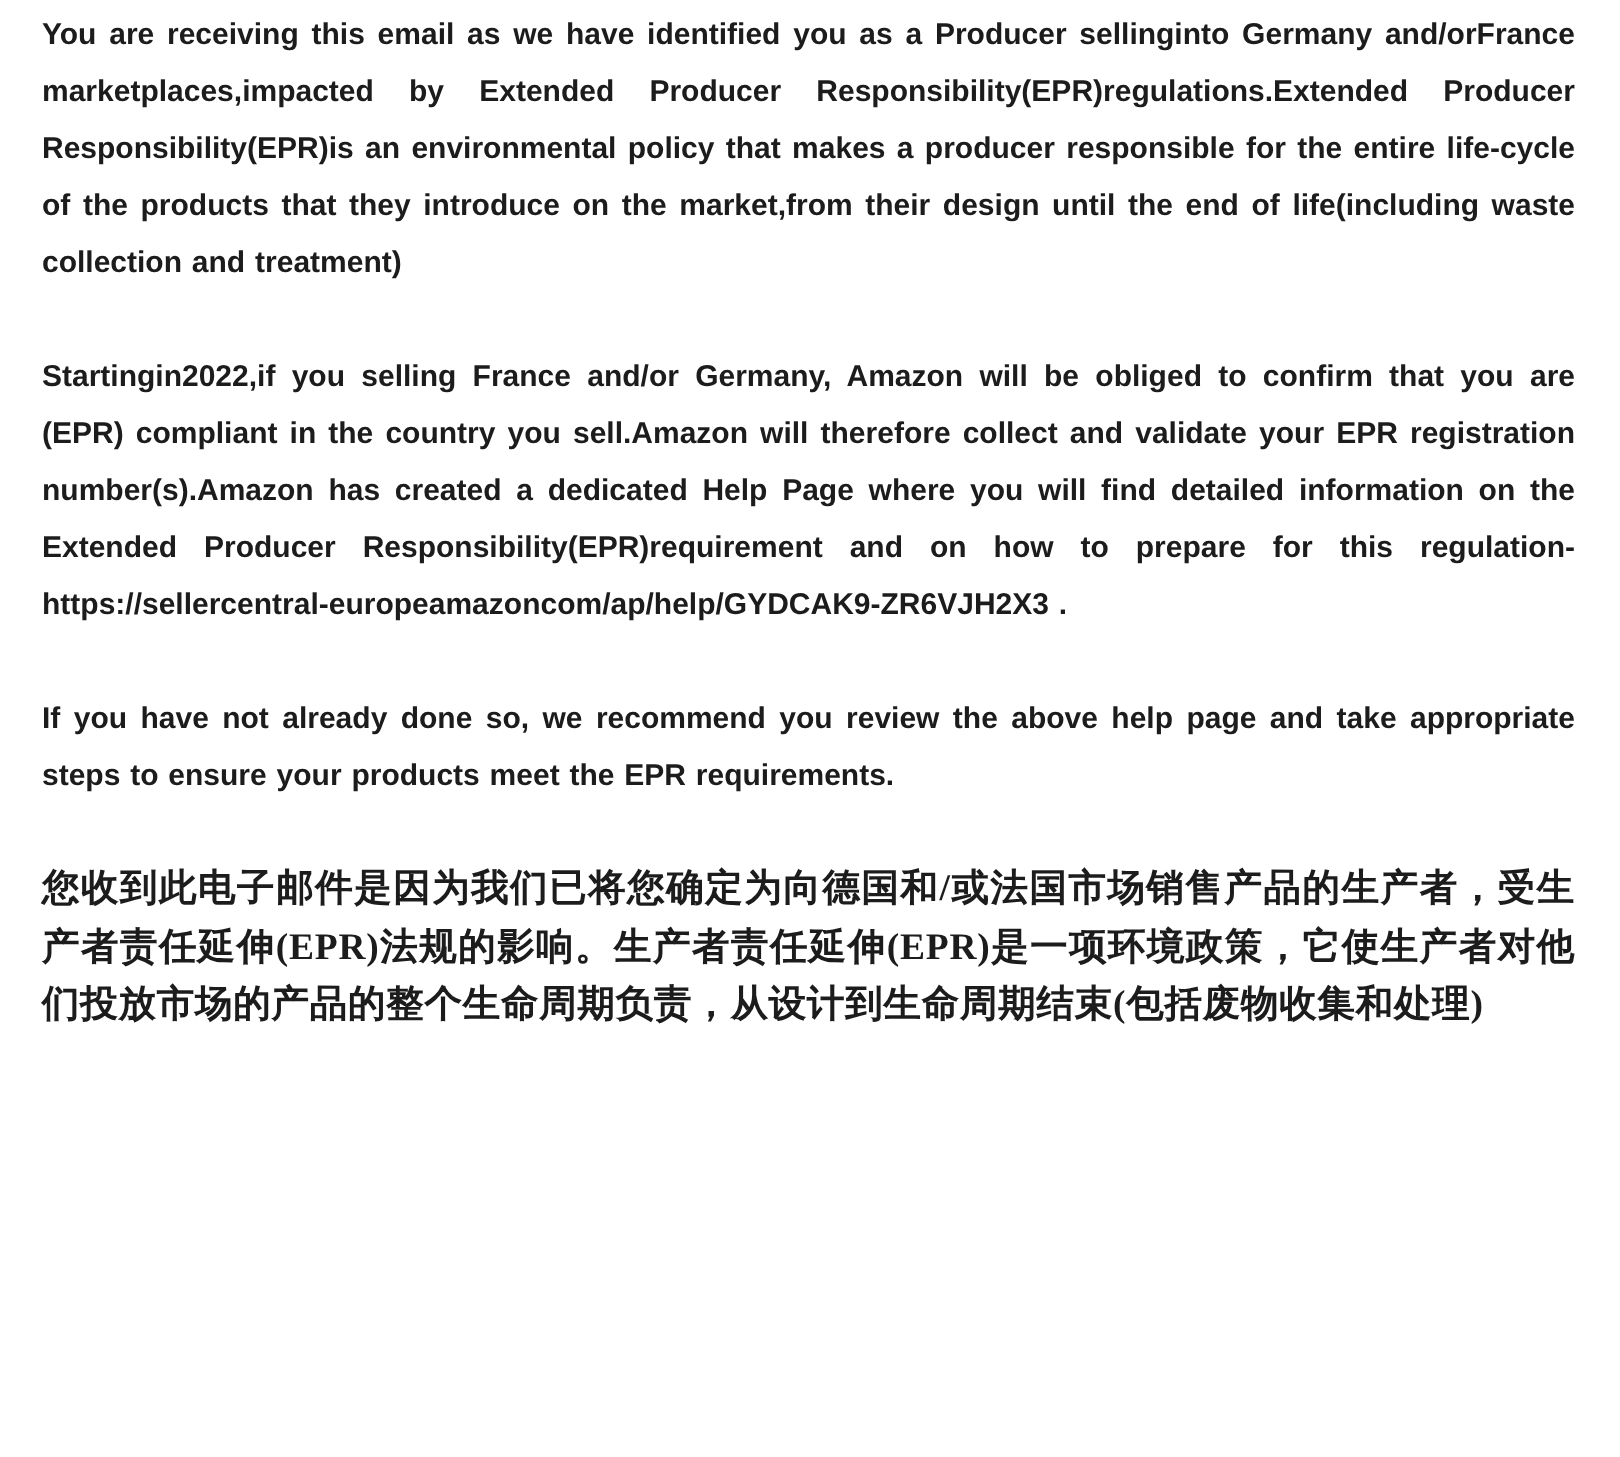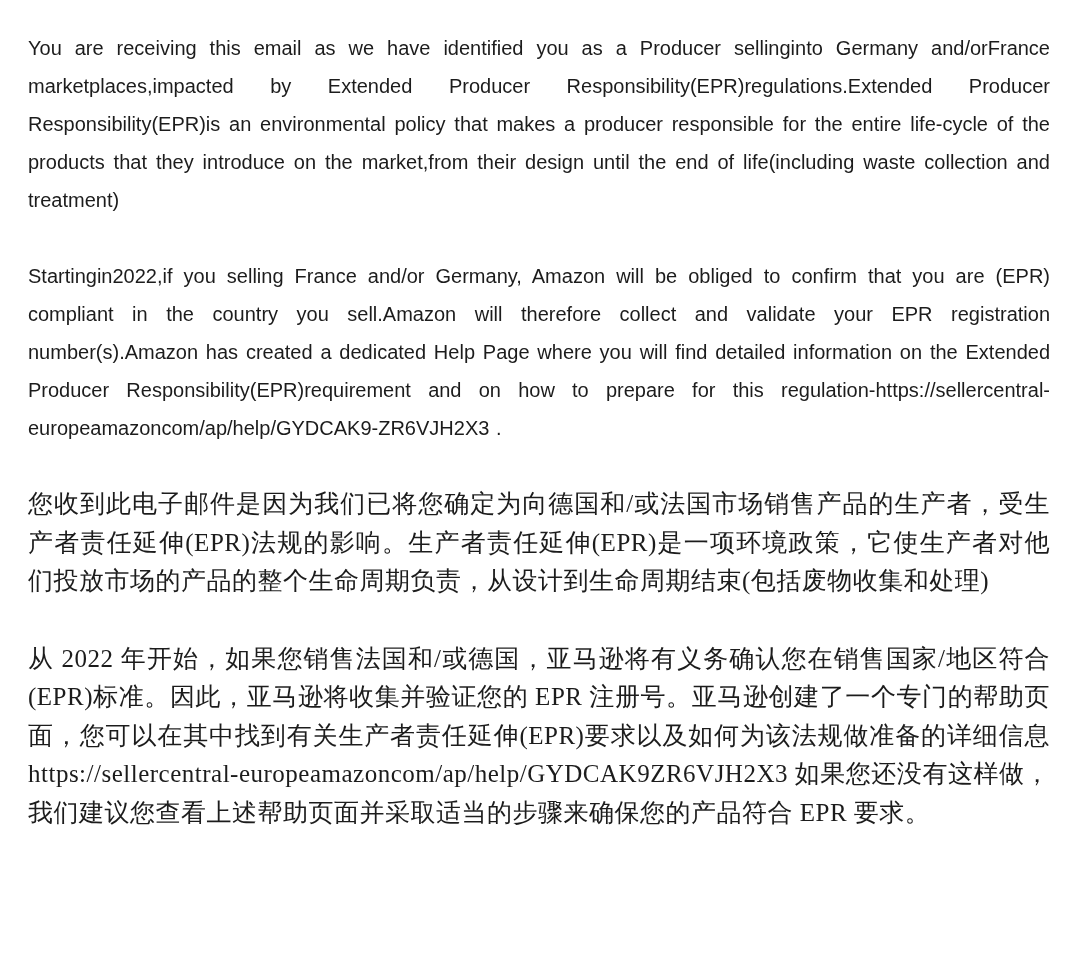--- a/index.html
+++ b/index.html
@@ -8,22 +8,23 @@
     background: #ffffff;
   }
   body {
     width: 1080px;
     height: 971px;
     overflow: hidden;
   }
   .doc {
     box-sizing: border-box;
     width: 1080px;
-    padding: 29px 30px 0 28px;
+    padding: 4px 30px 0 28px;
     color: #1c1c1c;
+    font-weight: bold;
   }
   p.en {
     font-family: "Liberation Sans", sans-serif;
     font-size: 20px;
     line-height: 38px;
     text-align: justify;
     text-align-last: left;
     margin: 0 0 38px 0;
     word-spacing: 1px;
   }
@@ -36,15 +37,15 @@
     margin: 1px 0 39px 0;
     letter-spacing: 0.5px;
   }
 </style>
 </head>
 <body>
 
 <div class="doc">
   <p class="en">You are receiving this email as we have identified you as a Producer sellinginto Germany and/orFrance marketplaces,impacted by Extended Producer Responsibility(EPR)regulations.Extended Producer Responsibility(EPR)is an environmental policy that makes a producer responsible for the entire life-cycle of the products that they introduce on the market,from their design until the end of life(including waste collection and treatment)</p>
   <p class="en">Startingin2022,if you selling France and/or Germany, Amazon will be obliged to confirm that you are (EPR) compliant in the country you sell.Amazon will therefore collect and validate your EPR registration number(s).Amazon has created a dedicated Help Page where you will find detailed information on the Extended Producer Responsibility(EPR)requirement and on how to prepare for this regulation-https://sellercentral-europeamazoncom/ap/help/GYDCAK9-ZR6VJH2X3 .</p>
+  <p class="en">If you have not already done so, we recommend you review the above help page and take appropriate steps to ensure your products meet the EPR requirements.</p>
   <p class="zh">您收到此电子邮件是因为我们已将您确定为向德国和/或法国市场销售产品的生产者，受生产者责任延伸(EPR)法规的影响。生产者责任延伸(EPR)是一项环境政策，它使生产者对他们投放市场的产品的整个生命周期负责，从设计到生命周期结束(包括废物收集和处理)</p>
-  <p class="zh">从 2022 年开始，如果您销售法国和/或德国，亚马逊将有义务确认您在销售国家/地区符合(EPR)标准。因此，亚马逊将收集并验证您的 EPR 注册号。亚马逊创建了一个专门的帮助页面，您可以在其中找到有关生产者责任延伸(EPR)要求以及如何为该法规做准备的详细信息 https://sellercentral-europeamazoncom/ap/help/GYDCAK9ZR6VJH2X3 如果您还没有这样做，我们建议您查看上述帮助页面并采取适当的步骤来确保您的产品符合 EPR 要求。</p>
 </div>
 
 </body></html>

